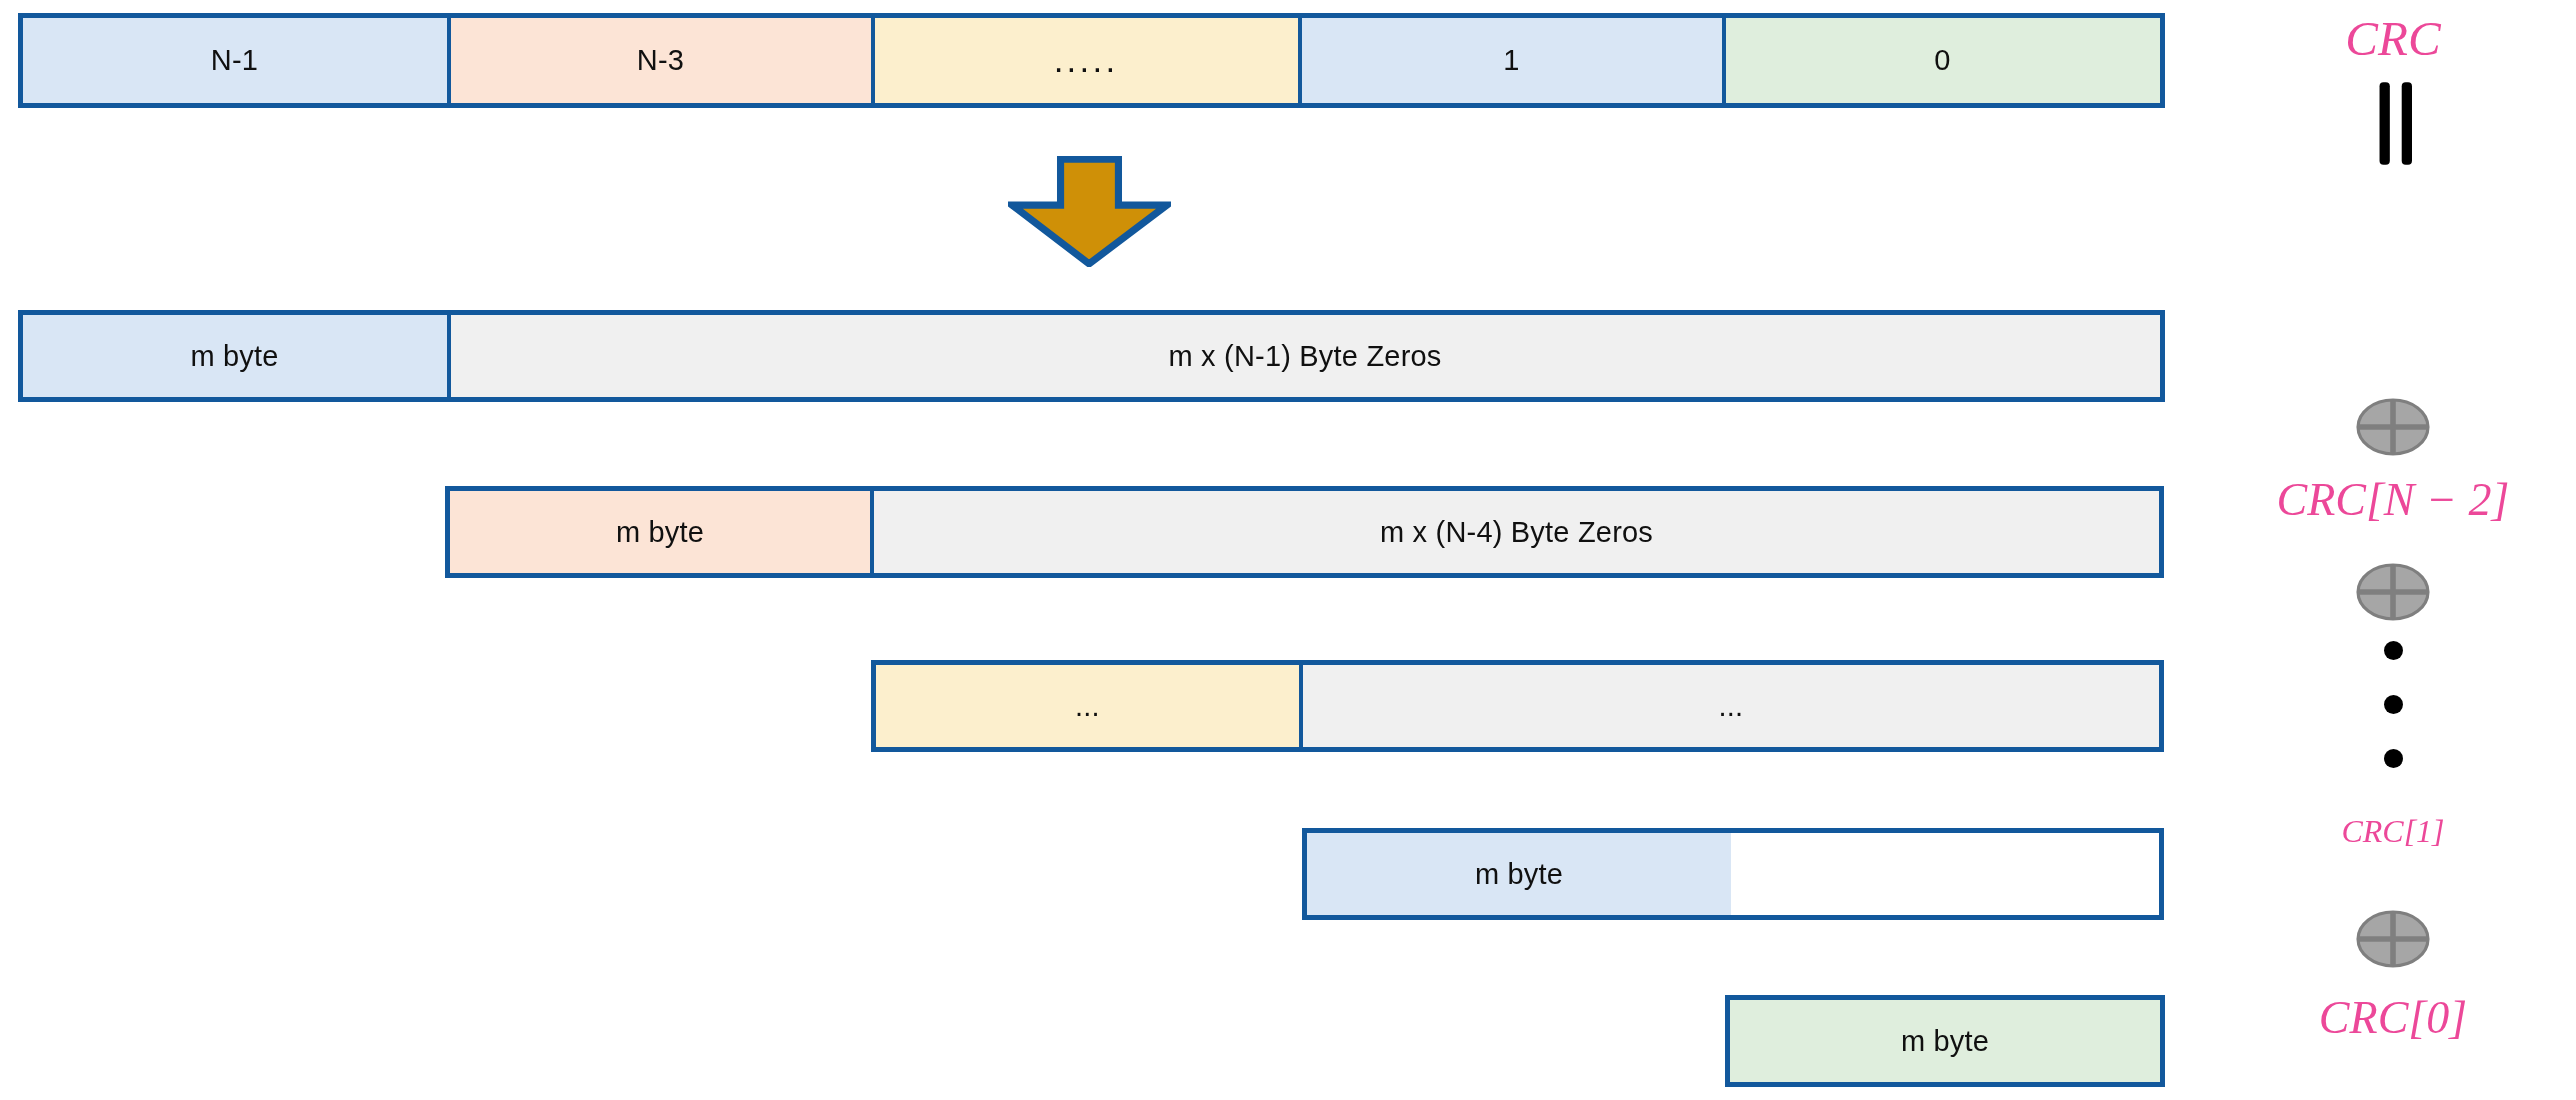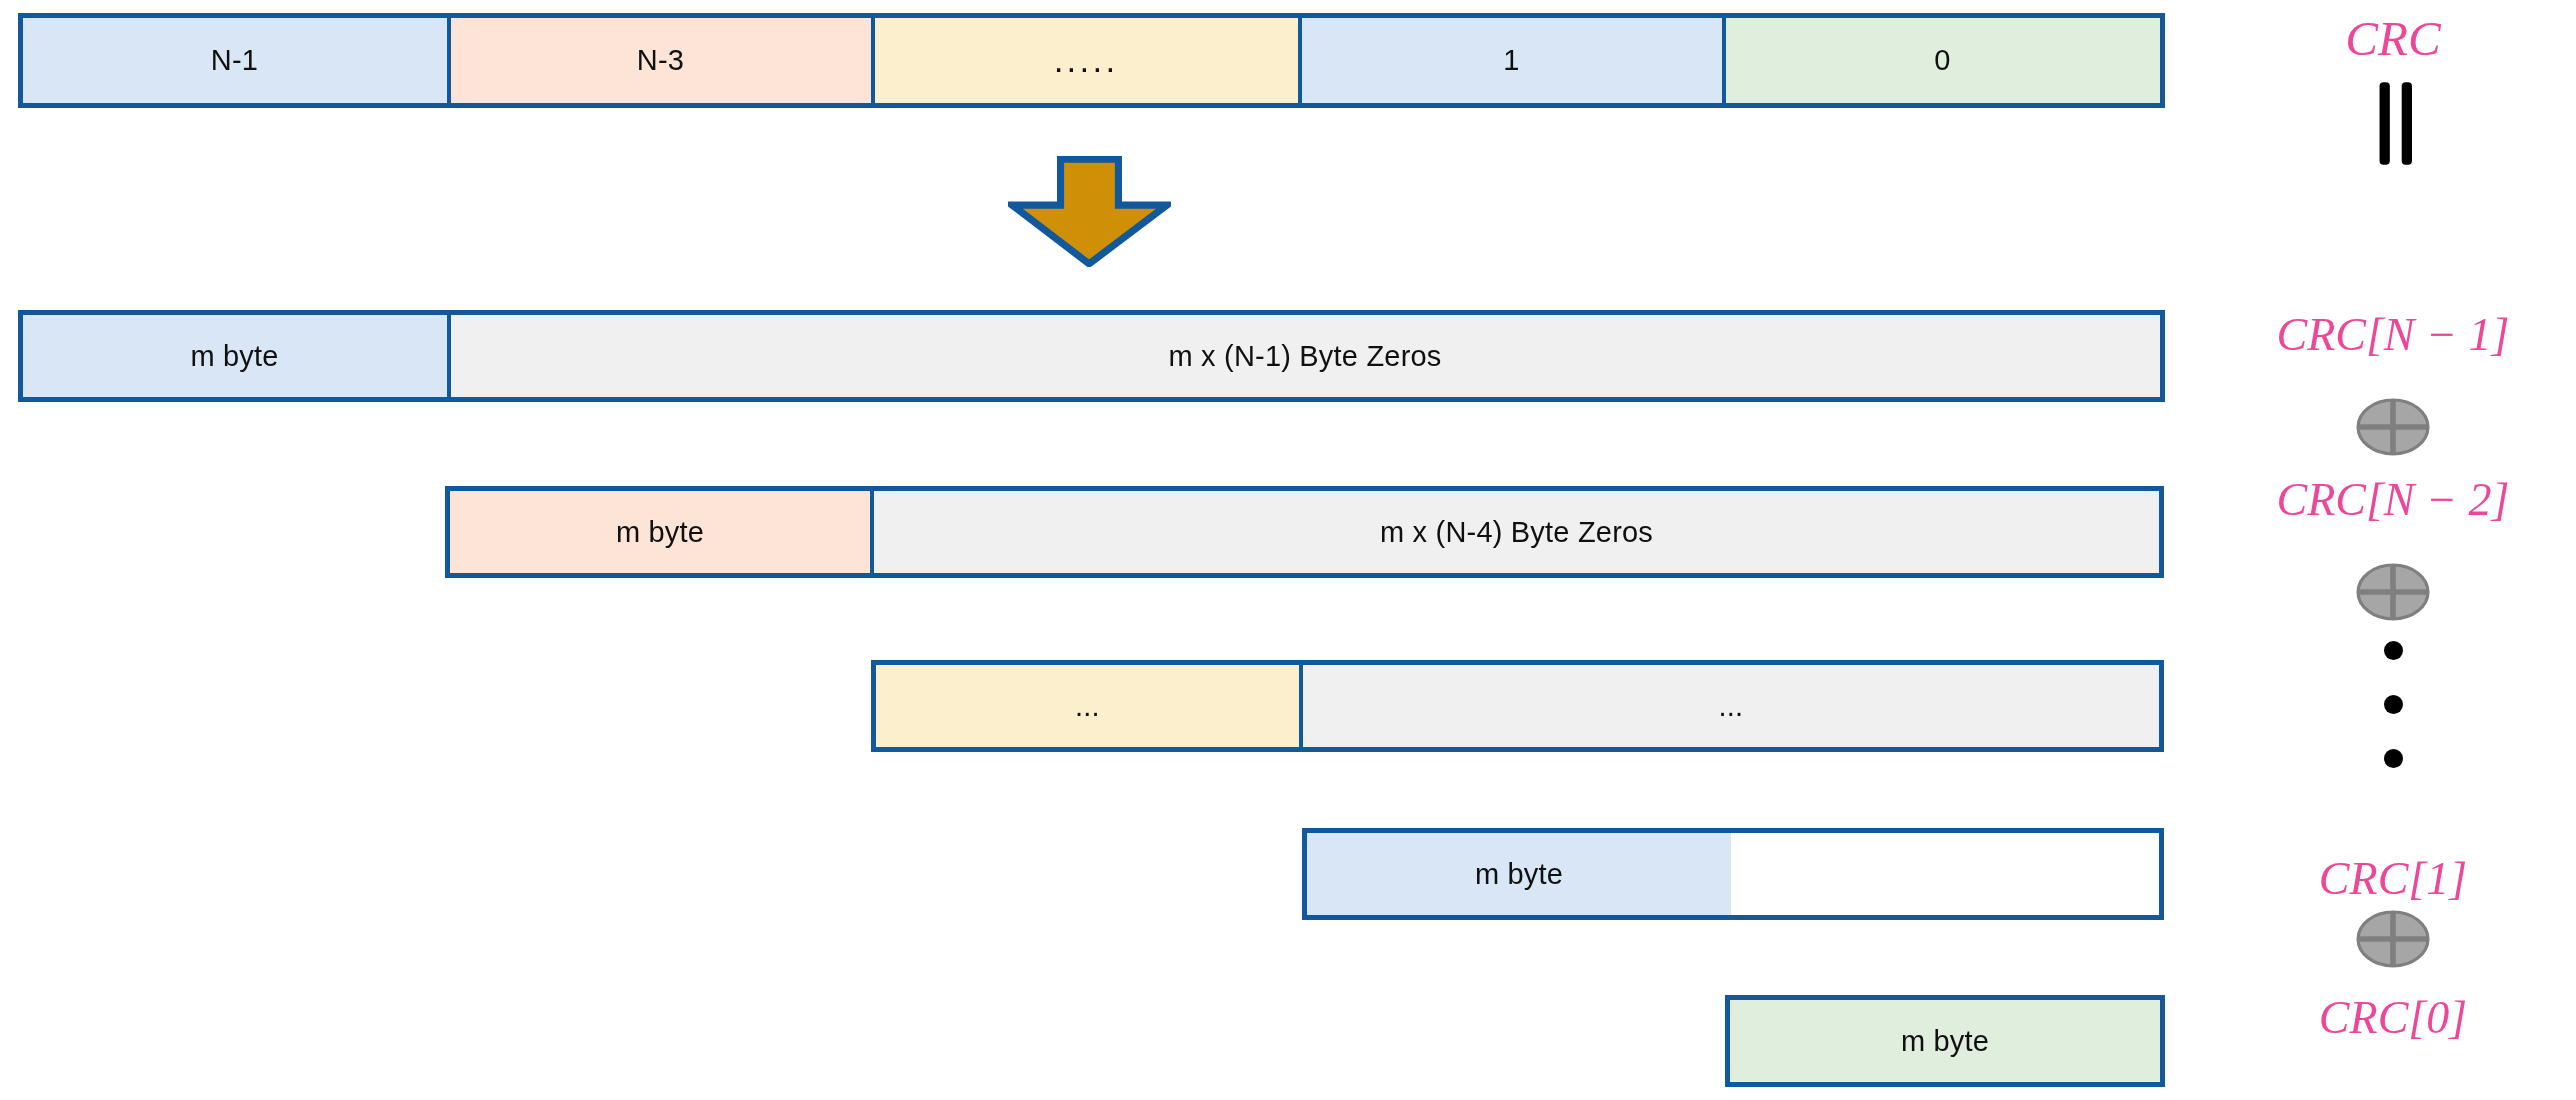--- a/index.html
+++ b/index.html
@@ -113,21 +113,20 @@
 
   <div class="crc" style="left:2210px;top:14.3px;">CRC</div>
 
   <div class="eqsym" style="left:2210px;top:76px;">
     <svg width="366" height="95" viewBox="0 0 460 120" xmlns="http://www.w3.org/2000/svg">
       <rect x="213" y="8" width="13" height="104" rx="5" fill="#000"></rect>
       <rect x="241" y="8" width="13" height="104" rx="5" fill="#000"></rect>
     </svg>
   </div>
 
-  <div class="crc" style="left:2210px;top:312px;font-size:46px;">CRC[N − 1]</div>
 
   <div class="xor" style="left:2354px;top:396px;width:78px;height:62px;">
     <svg width="78" height="62" viewBox="0 0 98 78" xmlns="http://www.w3.org/2000/svg">
       <ellipse cx="49" cy="39" rx="44" ry="34" fill="#a6a6a6" stroke="#7f7f7f" stroke-width="4"></ellipse>
       <line x1="49" y1="5" x2="49" y2="73" stroke="#7f7f7f" stroke-width="7"></line>
       <line x1="5" y1="39" x2="93" y2="39" stroke="#7f7f7f" stroke-width="7"></line>
     </svg>
   </div>
 
   <div class="crc" style="left:2210px;top:477px;font-size:46px;">CRC[N − 2]</div>
@@ -139,21 +138,21 @@
       <line x1="5" y1="39" x2="93" y2="39" stroke="#7f7f7f" stroke-width="7"></line>
     </svg>
   </div>
 
   <div class="vdots" style="left:2210px;top:641px;height:127px;">
     <span></span>
     <span></span>
     <span></span>
   </div>
 
-  <div class="crc" style="left:2210px;top:856px;font-size:46px;">CRC[1]</div>
+  <div class="crc" style="left:2210px;top:815px;font-size:32px;">CRC[1]</div>
 
   <div class="xor" style="left:2354px;top:908px;width:78px;height:62px;">
     <svg width="78" height="62" viewBox="0 0 98 78" xmlns="http://www.w3.org/2000/svg">
       <ellipse cx="49" cy="39" rx="44" ry="34" fill="#a6a6a6" stroke="#7f7f7f" stroke-width="4"></ellipse>
       <line x1="49" y1="5" x2="49" y2="73" stroke="#7f7f7f" stroke-width="7"></line>
       <line x1="5" y1="39" x2="93" y2="39" stroke="#7f7f7f" stroke-width="7"></line>
     </svg>
   </div>
 
   <div class="crc" style="left:2210px;top:995px;font-size:46px;">CRC[0]</div>

